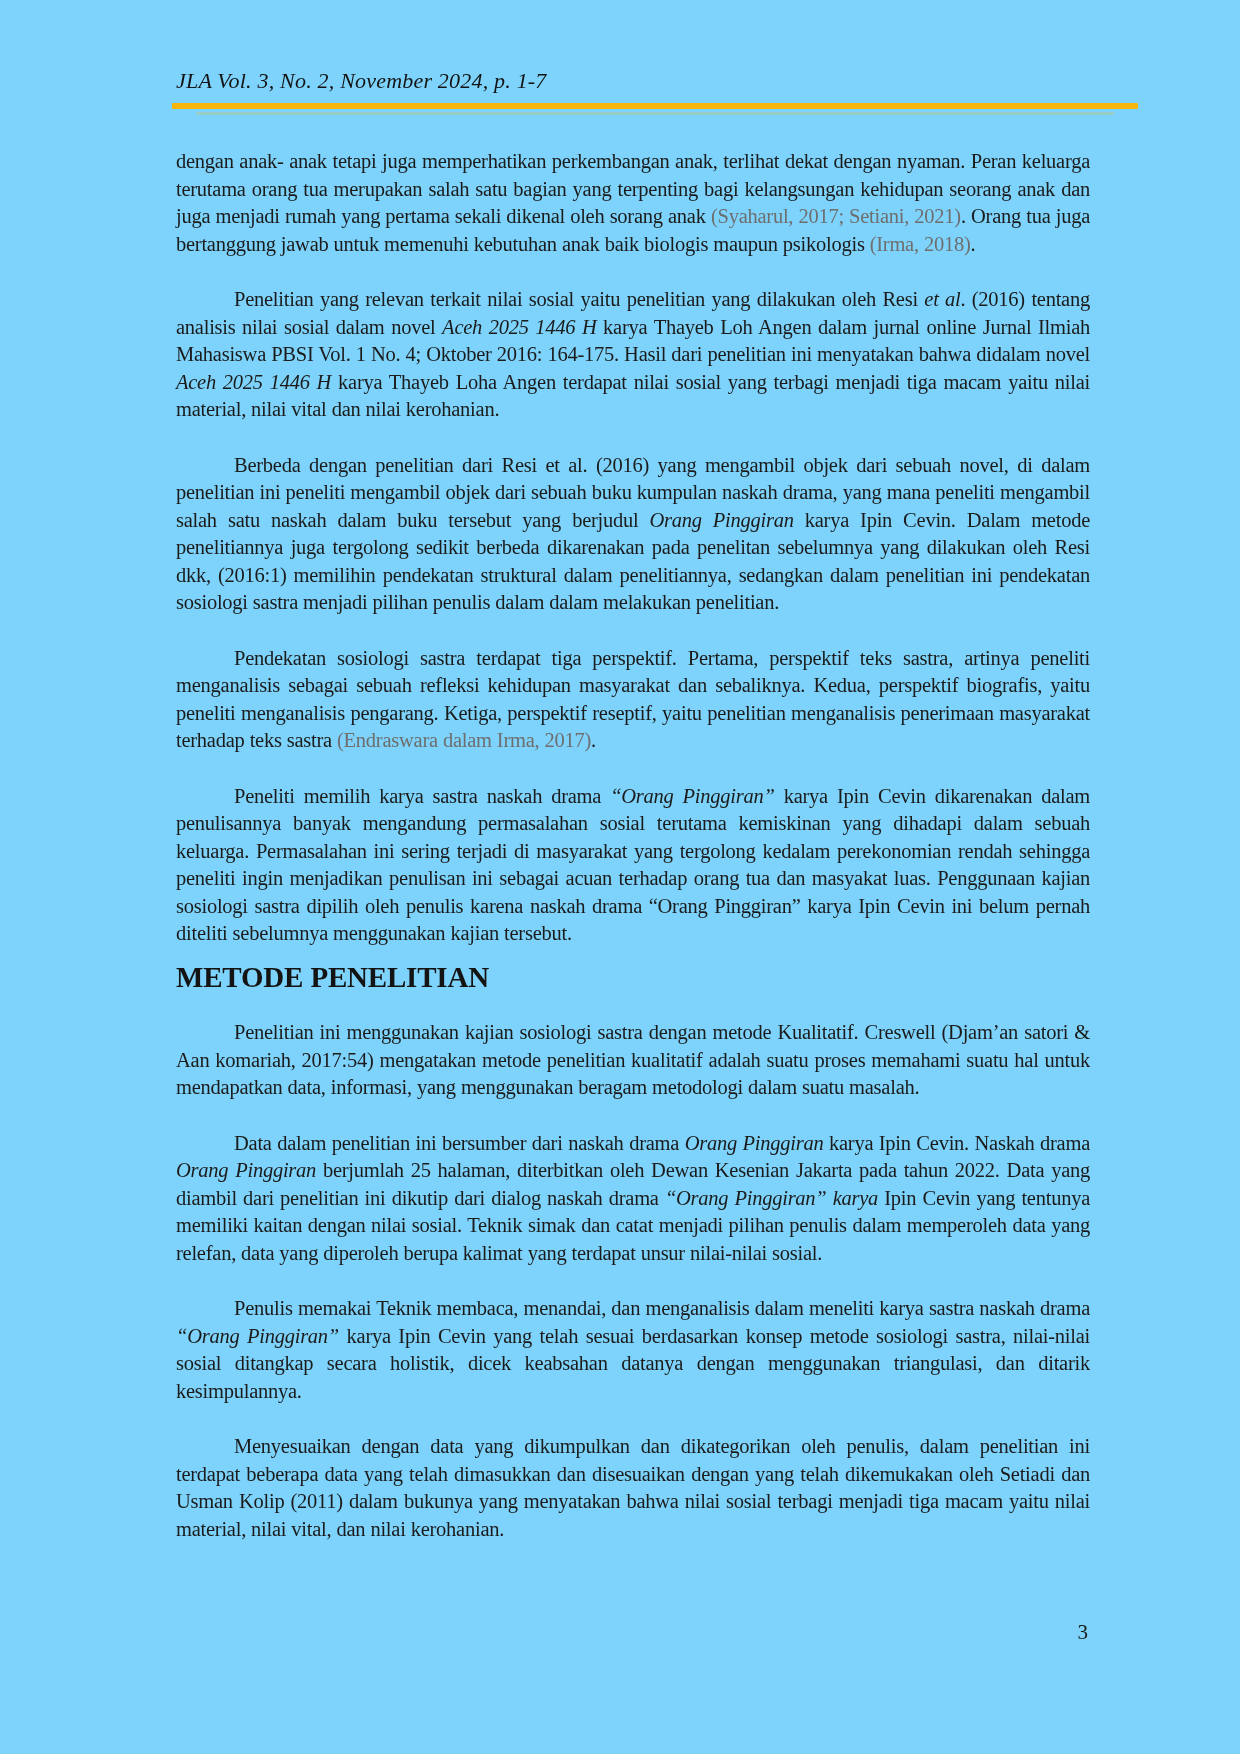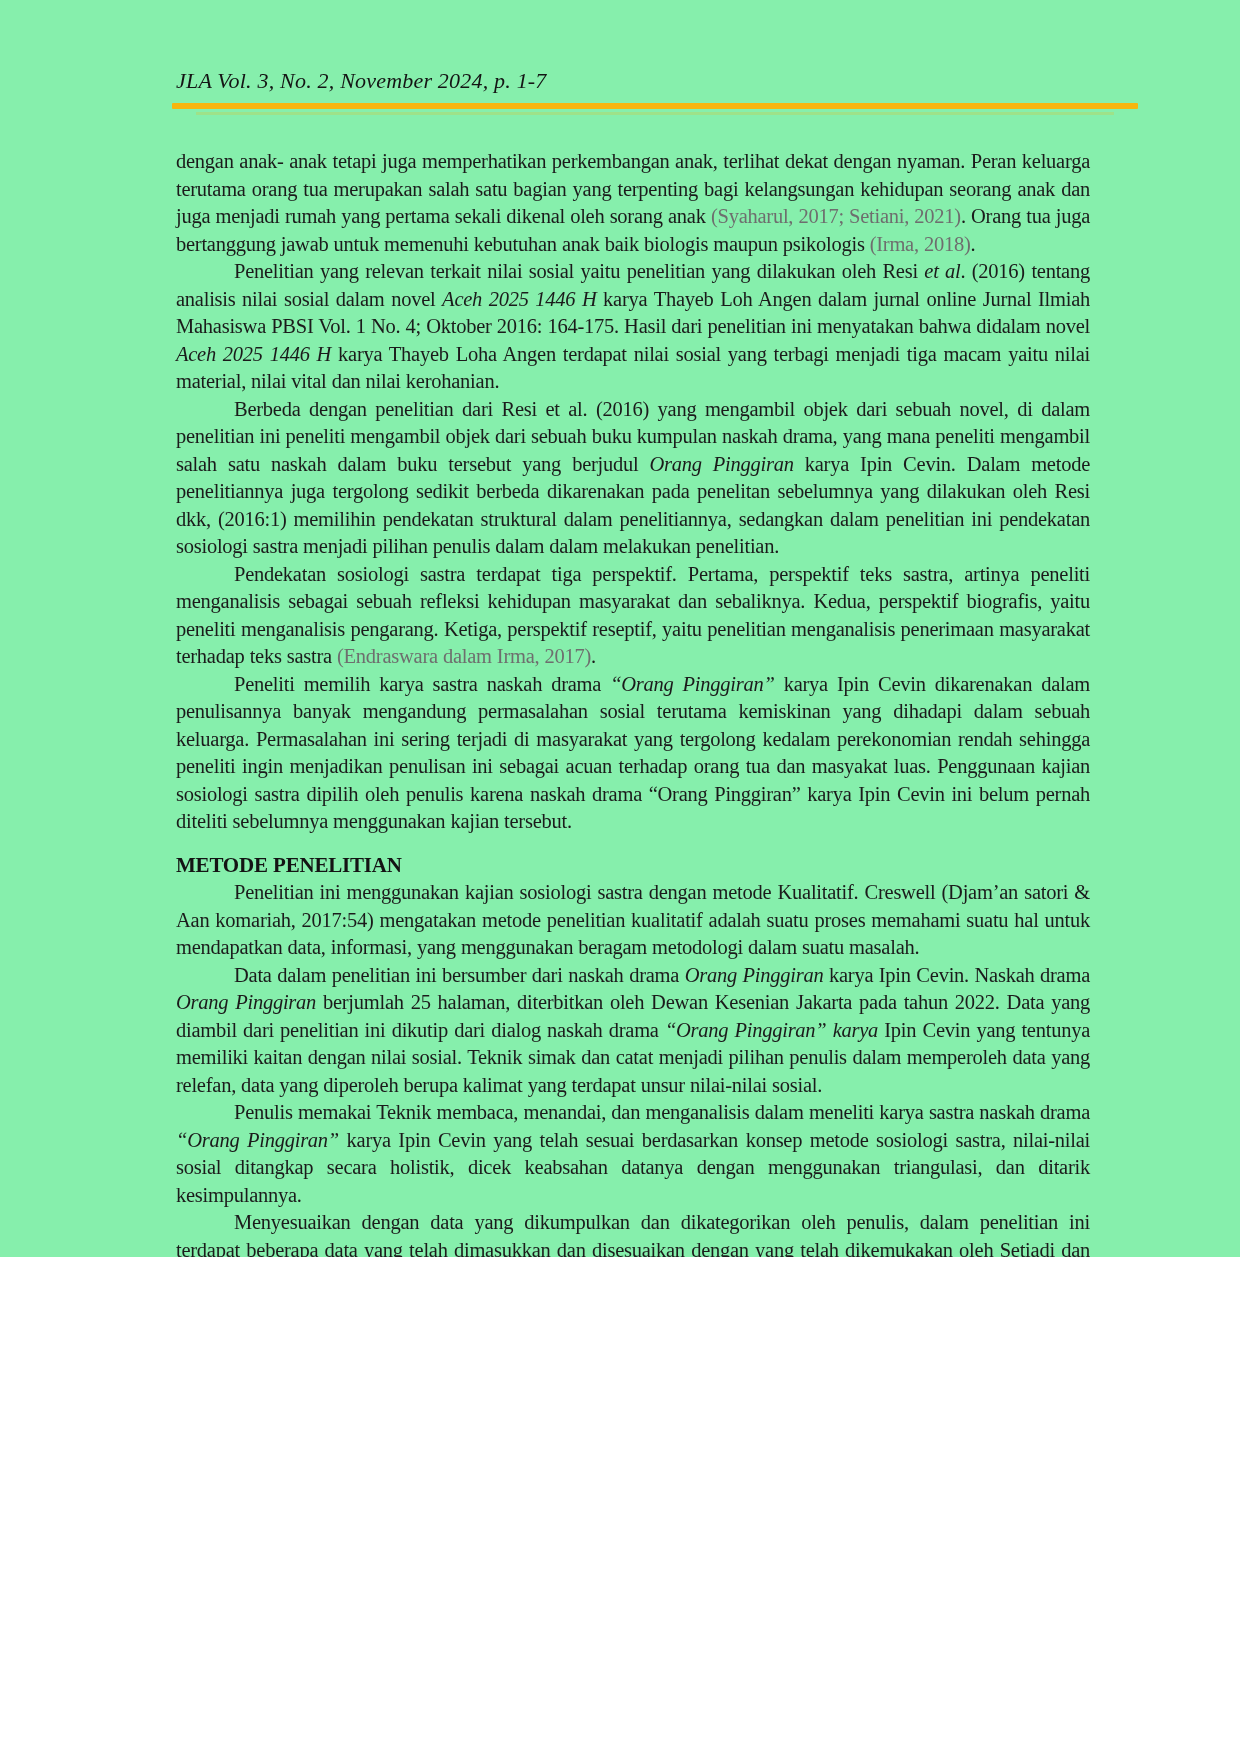--- a/index.html
+++ b/index.html
@@ -6,22 +6,22 @@
     margin: 0;
     padding: 0;
     background: #ffffff;
     width: 1240px;
     height: 1754px;
     font-family: "Liberation Serif", "DejaVu Serif", serif;
   }
   .page {
     position: relative;
     width: 1240px;
-    height: 1257px;
-    background: #86efac;
+    height: 1754px;
+    background: #7dd3fc;
     overflow: hidden;
   }
   .header-text {
     position: absolute;
     top: 68px;
     left: 176px;
     font-style: italic;
     font-size: 22px;
     color: #141414;
     letter-spacing: 0.2px;
@@ -49,24 +49,24 @@
     top: 148px;
     width: 914px;
     text-align: justify;
     font-size: 20.5px;
     line-height: 27.5px;
     color: #1b1b1b;
     letter-spacing: -0.25px;
     word-spacing: 0.2px;
   }
   .para { margin: 0; }
-  .para.indent { text-indent: 58px; }
+  .para.indent { text-indent: 58px; margin-top: 28px; }
   .section-heading {
     margin: 16px 0 0 0;
-    font-size: 21px;
+    font-size: 29px;
     font-weight: bold;
     color: #141414;
     letter-spacing: -0.2px;
     text-align: left;
   }
   .it { font-style: italic; }
   .cite { color: #6e6e6e; }
   .pagenum {
     position: absolute;
     right: 152px;

